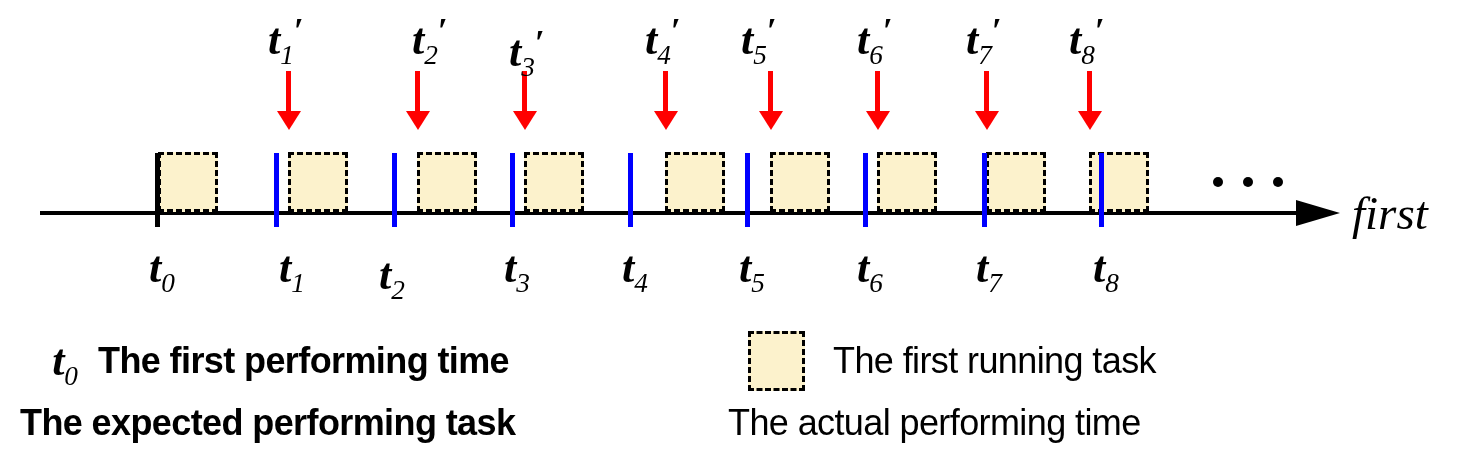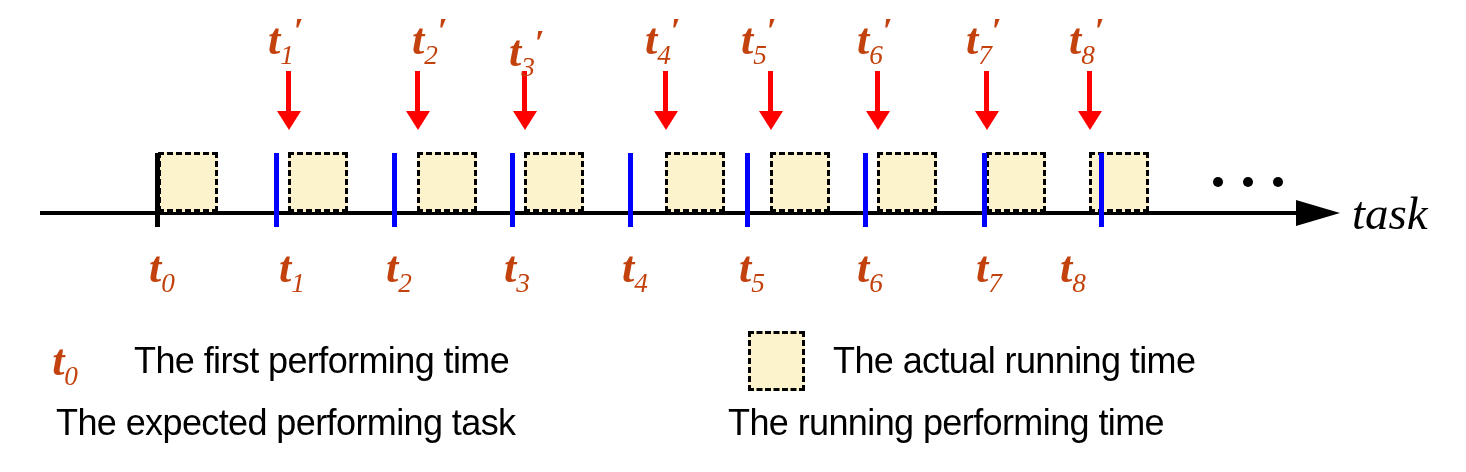--- a/index.html
+++ b/index.html
@@ -30,71 +30,71 @@
   }
   .shaft { position:absolute; top:71px; width:5px; height:40px; }
   .head {
     position:absolute; top:111px; width:0; height:0;
     border-left:12px solid transparent; border-right:12px solid transparent;
     border-top:19px solid #f00;
   }
   
   .tv {
     font-family:"Liberation Serif","DejaVu Serif",serif;
-    font-style:italic; font-weight:bold; font-size:44px; color:#c2410c; line-height:1;
+    font-style:italic; font-weight:bold; font-size:44px; color:#000000; line-height:1;
     white-space:nowrap;
   }
   .tv sub {
     font-size:0.62em; font-weight:normal; font-style:italic; line-height:0;
     vertical-align:-0.35em; letter-spacing:0;
   }
   .tv .prime {
     font-weight:bold; font-style:normal; font-size:0.8em; vertical-align:0.32em;
   }
   .blabel { position:absolute; top:246px; width:100px; text-align:center; }
   .tlabel { position:absolute; top:14px; width:130px; text-align:center; }
   
   .legend-item { position:absolute; height:62px; display:flex; align-items:center; }
   .lsym { flex:none; text-align:right; display:flex; align-items:center; justify-content:flex-end; }
   .ltext {
     font-family:"Liberation Sans","DejaVu Sans",sans-serif;
     font-size:36px; letter-spacing:-0.6px; color:#000; white-space:nowrap;
   }
   .col1 .lsym { width:78px; }
-  .col1 .ltext { margin-left:56px; }
+  .col1 .ltext { margin-left:20px;font-weight:bold; }
   .col2 .lsym { width:105px; }
   .col2 .ltext { margin-left:28px; }
 </style>
 </head>
 <body>
 
 <div id="stage">
 
   <div class="axis-line" id="axis-line" style="left: 40px; top: 211px; width: 1256px; height: 4px;"></div>
   <div class="axis-head" id="axis-head" style="left: 1296px; top: 200px; border-left-color: rgb(0, 0, 0);"></div>
-  <div class="time-label" id="time-label" style="left: 1352px; top: 190px;">task</div>
+  <div class="time-label" id="time-label" style="left: 1352px; top: 190px;">first</div>
   <div id="dots">
       <div class="dot" style="left: 1213px; top: 177px;"></div>
       <div class="dot" style="left: 1243px; top: 177px;"></div>
       <div class="dot" style="left: 1273px; top: 177px;"></div>
     </div>
 
   <div id="events">
       <div class="task-box" style="left: 158px; background: rgb(252, 242, 204);"></div>
       <div class="tick" style="left: 155px; background: rgb(0, 0, 0);"></div>
       <div class="blabel" style="left: 112px;"><span class="tv">t<sub>0</sub></span></div>
       <div class="task-box" style="left: 288px; background: rgb(252, 242, 204);"></div>
       <div class="tick" style="left: 274px; background: rgb(0, 0, 255);"></div>
       <div class="blabel" style="left: 242px;"><span class="tv">t<sub>1</sub></span></div>
       <div class="shaft" style="left: 286px; background: rgb(255, 0, 0);"></div>
       <div class="head" style="left: 277px; border-top-color: rgb(255, 0, 0);"></div>
       <div class="tlabel" style="left: 221px;"><span class="tv">t<sub>1</sub><span class="prime">′</span></span></div>
       <div class="task-box" style="left: 417px; background: rgb(252, 242, 204);"></div>
       <div class="tick" style="left: 392px; background: rgb(0, 0, 255);"></div>
-      <div class="blabel" style="left: 349px;"><span class="tv">t<sub>2</sub></span></div>
+      <div class="blabel" style="left: 342px; margin-top: 7px;"><span class="tv">t<sub>2</sub></span></div>
       <div class="shaft" style="left: 415px; background: rgb(255, 0, 0);"></div>
       <div class="head" style="left: 406px; border-top-color: rgb(255, 0, 0);"></div>
       <div class="tlabel" style="left: 365px;"><span class="tv">t<sub>2</sub><span class="prime">′</span></span></div>
       <div class="task-box" style="left: 524px; background: rgb(252, 242, 204);"></div>
       <div class="tick" style="left: 510px; background: rgb(0, 0, 255);"></div>
       <div class="blabel" style="left: 467px;"><span class="tv">t<sub>3</sub></span></div>
       <div class="shaft" style="left: 522px; background: rgb(255, 0, 0);"></div>
       <div class="head" style="left: 513px; border-top-color: rgb(255, 0, 0);"></div>
       <div class="tlabel" style="left: 462px; margin-top: 12px;"><span class="tv">t<sub>3</sub><span class="prime">′</span></span></div>
       <div class="task-box" style="left: 665px; background: rgb(252, 242, 204);"></div>
@@ -116,41 +116,41 @@
       <div class="head" style="left: 866px; border-top-color: rgb(255, 0, 0);"></div>
       <div class="tlabel" style="left: 810px;"><span class="tv">t<sub>6</sub><span class="prime">′</span></span></div>
       <div class="task-box" style="left: 986px; background: rgb(252, 242, 204);"></div>
       <div class="tick" style="left: 982px; background: rgb(0, 0, 255);"></div>
       <div class="blabel" style="left: 939px;"><span class="tv">t<sub>7</sub></span></div>
       <div class="shaft" style="left: 984px; background: rgb(255, 0, 0);"></div>
       <div class="head" style="left: 975px; border-top-color: rgb(255, 0, 0);"></div>
       <div class="tlabel" style="left: 919px;"><span class="tv">t<sub>7</sub><span class="prime">′</span></span></div>
       <div class="task-box" style="left: 1089px; background: rgb(252, 242, 204);"></div>
       <div class="tick" style="left: 1099px; background: rgb(0, 0, 255);"></div>
-      <div class="blabel" style="left: 1023px;"><span class="tv">t<sub>8</sub></span></div>
+      <div class="blabel" style="left: 1056px;"><span class="tv">t<sub>8</sub></span></div>
       <div class="shaft" style="left: 1087px; background: rgb(255, 0, 0);"></div>
       <div class="head" style="left: 1078px; border-top-color: rgb(255, 0, 0);"></div>
       <div class="tlabel" style="left: 1022px;"><span class="tv">t<sub>8</sub><span class="prime">′</span></span></div>
     </div>
 
   <div class="legend-item col1" style="left:0px; top:330px;">
     <span class="lsym">
       <span class="tv"><span>t</span><sub>0</sub></span>
     </span>
     <span class="ltext">The first performing time</span>
   </div>
 
   <div class="legend-item col1" style="left:0px; top:392px;">
     <span class="ltext">The expected performing task</span>
   </div>
 
   <div class="legend-item col2" style="left:700px; top:330px;">
     <span class="lsym">
       <span class="legend-task-box" id="legend-box" style="background: rgb(252, 242, 204);"></span>
     </span>
-    <span class="ltext">The actual running time</span>
+    <span class="ltext">The first running task</span>
   </div>
 
   <div class="legend-item col2" style="left:700px; top:392px;">
-    <span class="ltext">The running performing time</span>
+    <span class="ltext">The actual performing time</span>
   </div>
 
 </div>
 
 </body></html>

